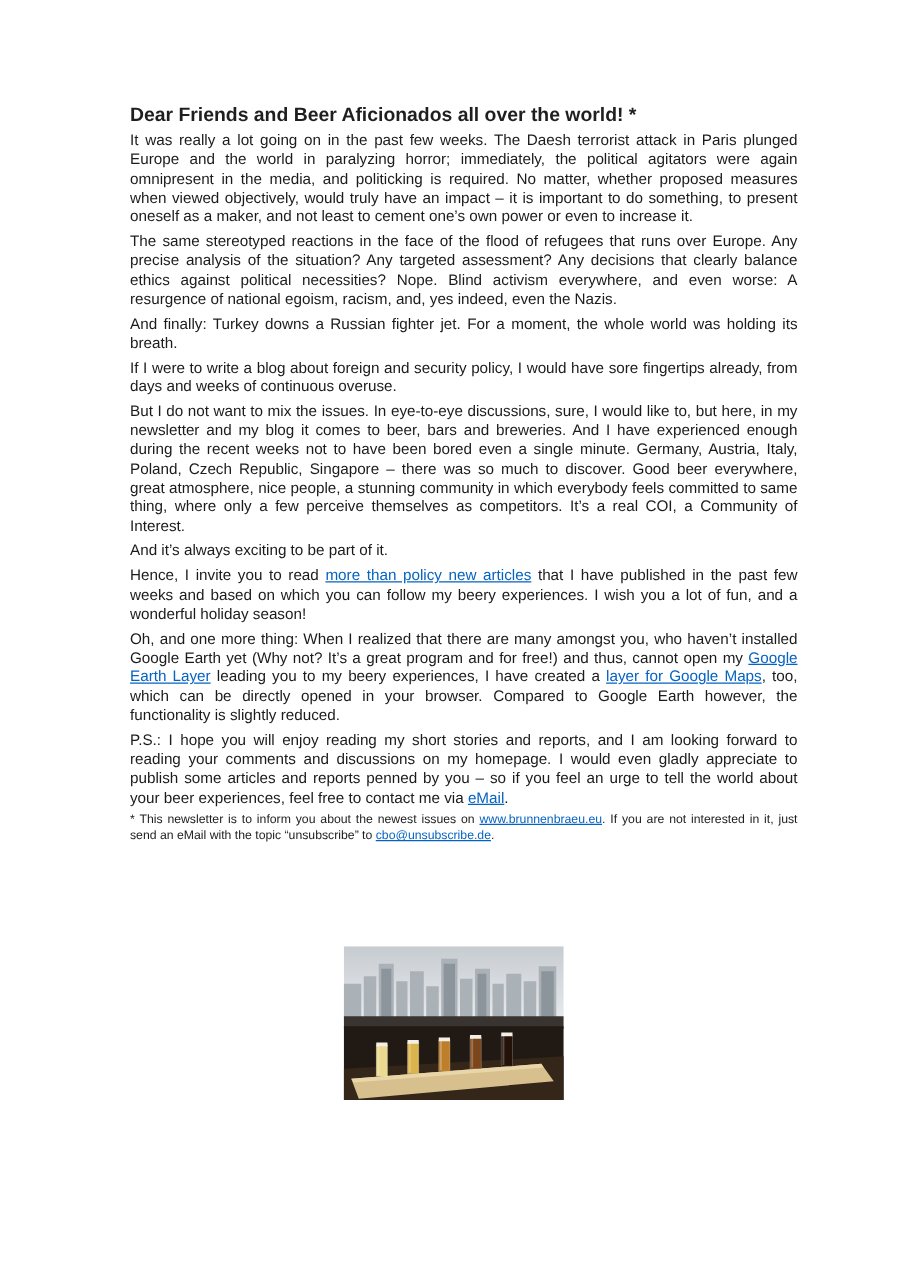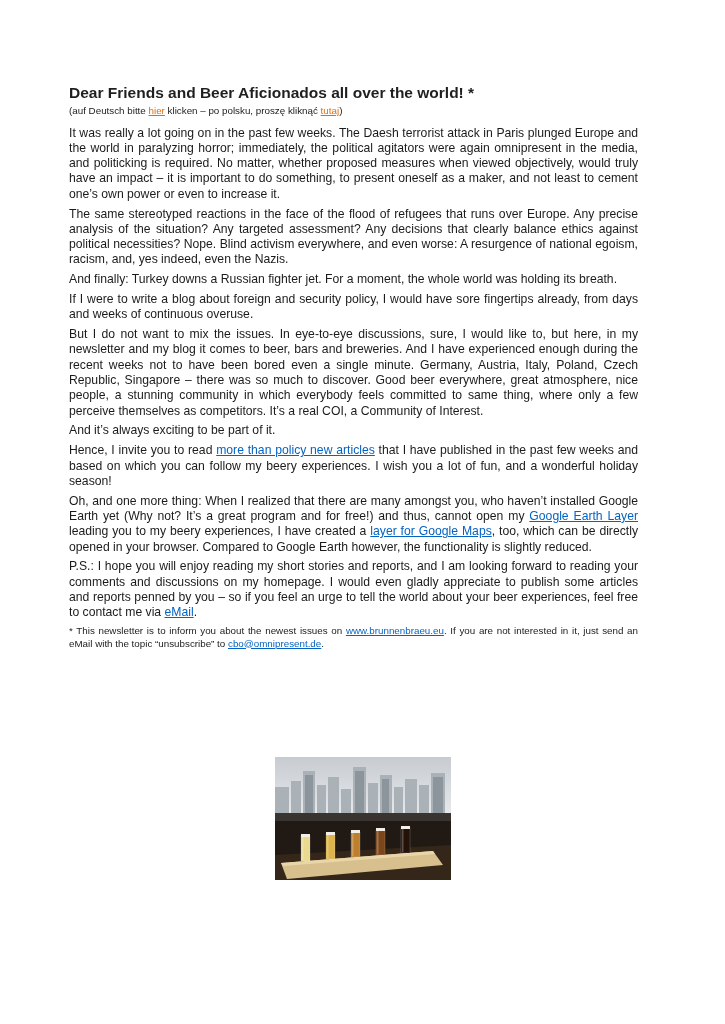--- a/index.html
+++ b/index.html
@@ -6,21 +6,21 @@
   html, body { background: #ffffff; }
   body {
     width: 725px; height: 1024px; overflow: hidden;
     font-family: "Liberation Sans", sans-serif;
     color: #1b1b1b;
   }
   .page {
     position: relative;
     width: 725px; height: 1024px;
     background: #ffffff;
-    padding: 84px 87px 0 69px;
+    padding: 84px 87px 0 104px;
   }
   .doc-title {
     font-size: 15.5px;
     font-weight: bold;
     color: #1f1f1f;
     margin-bottom: 3px;
   }
   p.para {
     font-size: 12.2px;
     line-height: 15.3px;
@@ -45,31 +45,30 @@
   .photo-wrap svg { display: block; }
 </style>
 </head>
 <body>
 
 <div class="page">
 
   <h1 class="doc-title">Dear Friends and Beer Aficionados all over the world! *</h1>
 
   <div id="paragraph-list">
-      <p class="para small"><span>(auf Deutsch bitte </span><a class="link orange">hier</a><span> klicken – po polsku, proszę kliknąć </span><a class="link orange">tutaj</a><span>)</span></p>
       <p class="para"><span>It was really a lot going on in the past few weeks. The Daesh terrorist attack in Paris plunged Europe and the world in paralyzing horror; immediately, the political agitators were again omnipresent in the media, and politicking is required. No matter, whether proposed measures when viewed objectively, would truly have an impact – it is important to do something, to present oneself as a maker, and not least to cement one’s own power or even to increase it.</span></p>
       <p class="para"><span>The same stereotyped reactions in the face of the flood of refugees that runs over Europe. Any precise analysis of the situation? Any targeted assessment? Any decisions that clearly balance ethics against political necessities? Nope. Blind activism everywhere, and even worse: A resurgence of national egoism, racism, and, yes indeed, even the Nazis.</span></p>
       <p class="para"><span>And finally: Turkey downs a Russian fighter jet. For a moment, the whole world was holding its breath.</span></p>
       <p class="para"><span>If I were to write a blog about foreign and security policy, I would have sore fingertips already, from days and weeks of continuous overuse.</span></p>
       <p class="para"><span>But I do not want to mix the issues. In eye-to-eye discussions, sure, I would like to, but here, in my newsletter and my blog it comes to beer, bars and breweries. And I have experienced enough during the recent weeks not to have been bored even a single minute. Germany, Austria, Italy, Poland, Czech Republic, Singapore – there was so much to discover. Good beer everywhere, great atmosphere, nice people, a stunning community in which everybody feels committed to same thing, where only a few perceive themselves as competitors. It’s a real COI, a Community of Interest.</span></p>
       <p class="para"><span>And it’s always exciting to be part of it.</span></p>
       <p class="para"><span>Hence, I invite you to read </span><a class="link blue">more than policy new articles</a><span> that I have published in the past few weeks and based on which you can follow my beery experiences. I wish you a lot of fun, and a wonderful holiday season!</span></p>
       <p class="para"><span>Oh, and one more thing: When I realized that there are many amongst you, who haven’t installed Google Earth yet (Why not? It’s a great program and for free!) and thus, cannot open my </span><a class="link blue">Google Earth Layer</a><span> leading you to my beery experiences, I have created a </span><a class="link blue">layer for Google Maps</a><span>, too, which can be directly opened in your browser. Compared to Google Earth however, the functionality is slightly reduced.</span></p>
       <p class="para"><span>P.S.: I hope you will enjoy reading my short stories and reports, and I am looking forward to reading your comments and discussions on my homepage. I would even gladly appreciate to publish some articles and reports penned by you – so if you feel an urge to tell the world about your beer experiences, feel free to contact me via </span><a class="link blue">eMail</a><span>.</span></p>
-      <p class="para small footnote"><span>* This newsletter is to inform you about the newest issues on </span><a class="link blue">www.brunnenbraeu.eu</a><span>. If you are not interested in it, just send an eMail with the topic “unsubscribe” to </span><a class="link blue">cbo@omnipresent.de</a><span>.</span></p>
+      <p class="para small footnote"><span>* This newsletter is to inform you about the newest issues on </span><a class="link blue">www.brunnenbraeu.eu</a><span>. If you are not interested in it, just send an eMail with the topic “unsubscribe” to </span><a class="link blue">cbo@unsubscribe.de</a><span>.</span></p>
     </div>
 
   <div class="photo-wrap">
     <svg viewBox="0 0 176 123" width="176" height="123">
       <defs>
         <linearGradient id="sky" x1="0" y1="0" x2="0" y2="1">
           <stop offset="0" stop-color="#c7ccd1"></stop>
           <stop offset="1" stop-color="#e8eaec"></stop>
         </linearGradient>
       </defs>

